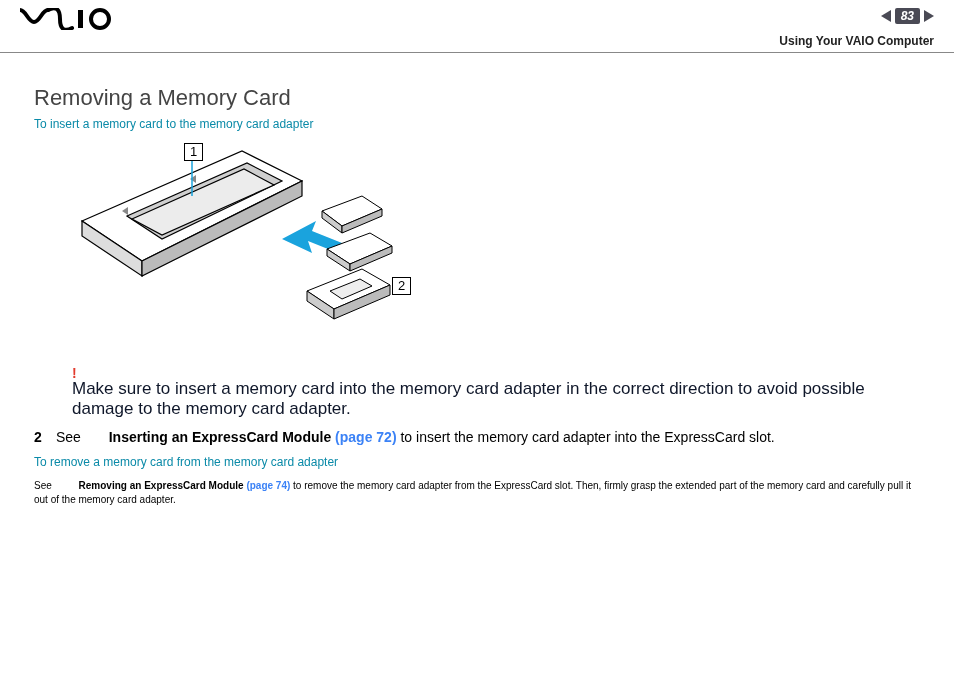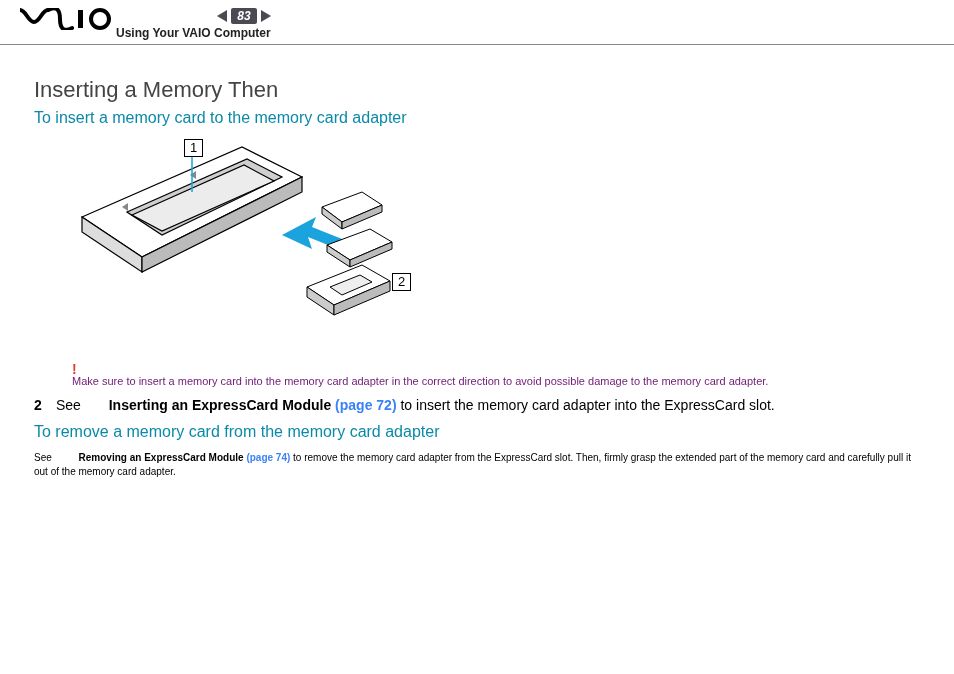--- a/index.html
+++ b/index.html
@@ -8,22 +8,23 @@
     font-family: Arial, Helvetica, sans-serif;
     background: #fff;
     color: #000;
     width: 954px;
     height: 674px;
     box-sizing: border-box;
     position: relative;
   }
   .header {
     display: flex;
+    justify-content: space-between;
     align-items: flex-start;
-    padding: 8px 28px 4px 20px;
+    padding: 8px 20px 4px 20px;
     border-bottom: 1px solid #888;
   }
   .logo {
     font-weight: bold;
     letter-spacing: 2px;
   }
   .logo svg { display:block; }
   .hdr-right {
     text-align: right;
     font-size: 12px;
@@ -50,36 +51,36 @@
     font-style: italic;
     font-weight: bold;
     font-size: 12px;
     padding: 1px 6px;
     border-radius: 2px;
   }
   .section-label {
     font-weight: bold;
     font-size: 12px;
     color:#222;
-    margin-top:2px;
+    margin-top:10px;
   }
 
   .content {
     padding: 20px 34px 10px 34px;
   }
   .n-chunk { padding-left: 38px; }
 
   h2.heading {
     font-size: 22px;
     font-weight: 400;
     color:#444;
     margin: 12px 0 6px 0;
   }
   h3.sub {
-    font-size: 16px;
+    font-size: 12px;
     font-weight: 400;
     color:#0a8aa8;
     margin: 6px 0 10px 0;
   }
 
   .steptext { font-size: 14px; margin: 4px 0 10px 0; }
   .stepnum  { font-weight: bold; display:inline-block; width:18px; }
 
   .figure {
     margin: 6px 0 10px 0;
@@ -87,21 +88,21 @@
   .callout-box {
     display:inline-block;
     border:1px solid #000;
     font-size:13px;
     padding:0 5px;
     line-height:16px;
     background:#fff;
   }
 
   .warn-bang { color:#e23b2e; font-weight:bold; font-size:14px; }
-  .warn-text { font-size:11px; color:#701a75; margin-top:-2px; }
+  .warn-text { font-size:17px; color:#0f172a; margin-top:-2px; }
 
   .bodytext { font-size:10px; margin:8px 0; line-height:1.35; }
   .link { color:#3b82f6; font-weight:bold; }
   .bold { font-weight:bold;padding-left:24px; }
 </style>
 </head>
 <body>
 
 <div class="header">
   <div class="logo" aria-label="VAIO">
@@ -117,21 +118,21 @@
       <span class="tri left"></span>
       <span class="pagenum-box">83</span>
       <span class="tri right"></span>
     </div>
     <div class="section-label">Using Your VAIO Computer</div>
   </div>
 </div>
 
 <div class="content">
 
-  <h2 class="heading">Inserting a Memory Then</h2>
+  <h2 class="heading">Removing a Memory Card</h2>
   <h3 class="sub">To insert a memory card to the memory card adapter</h3>
 
 
   <div class="figure n-chunk">
     <svg width="340" height="210" viewBox="0 0 340 210">
 
       <g stroke="#000" stroke-width="1.2" fill="#fff">
         <polygon points="10,80 170,10 230,40 70,120" fill="#fff"></polygon>
         <polygon points="10,80 70,120 70,135 10,95" fill="#ddd"></polygon>
         <polygon points="70,120 230,40 230,55 70,135" fill="#bbb"></polygon>

